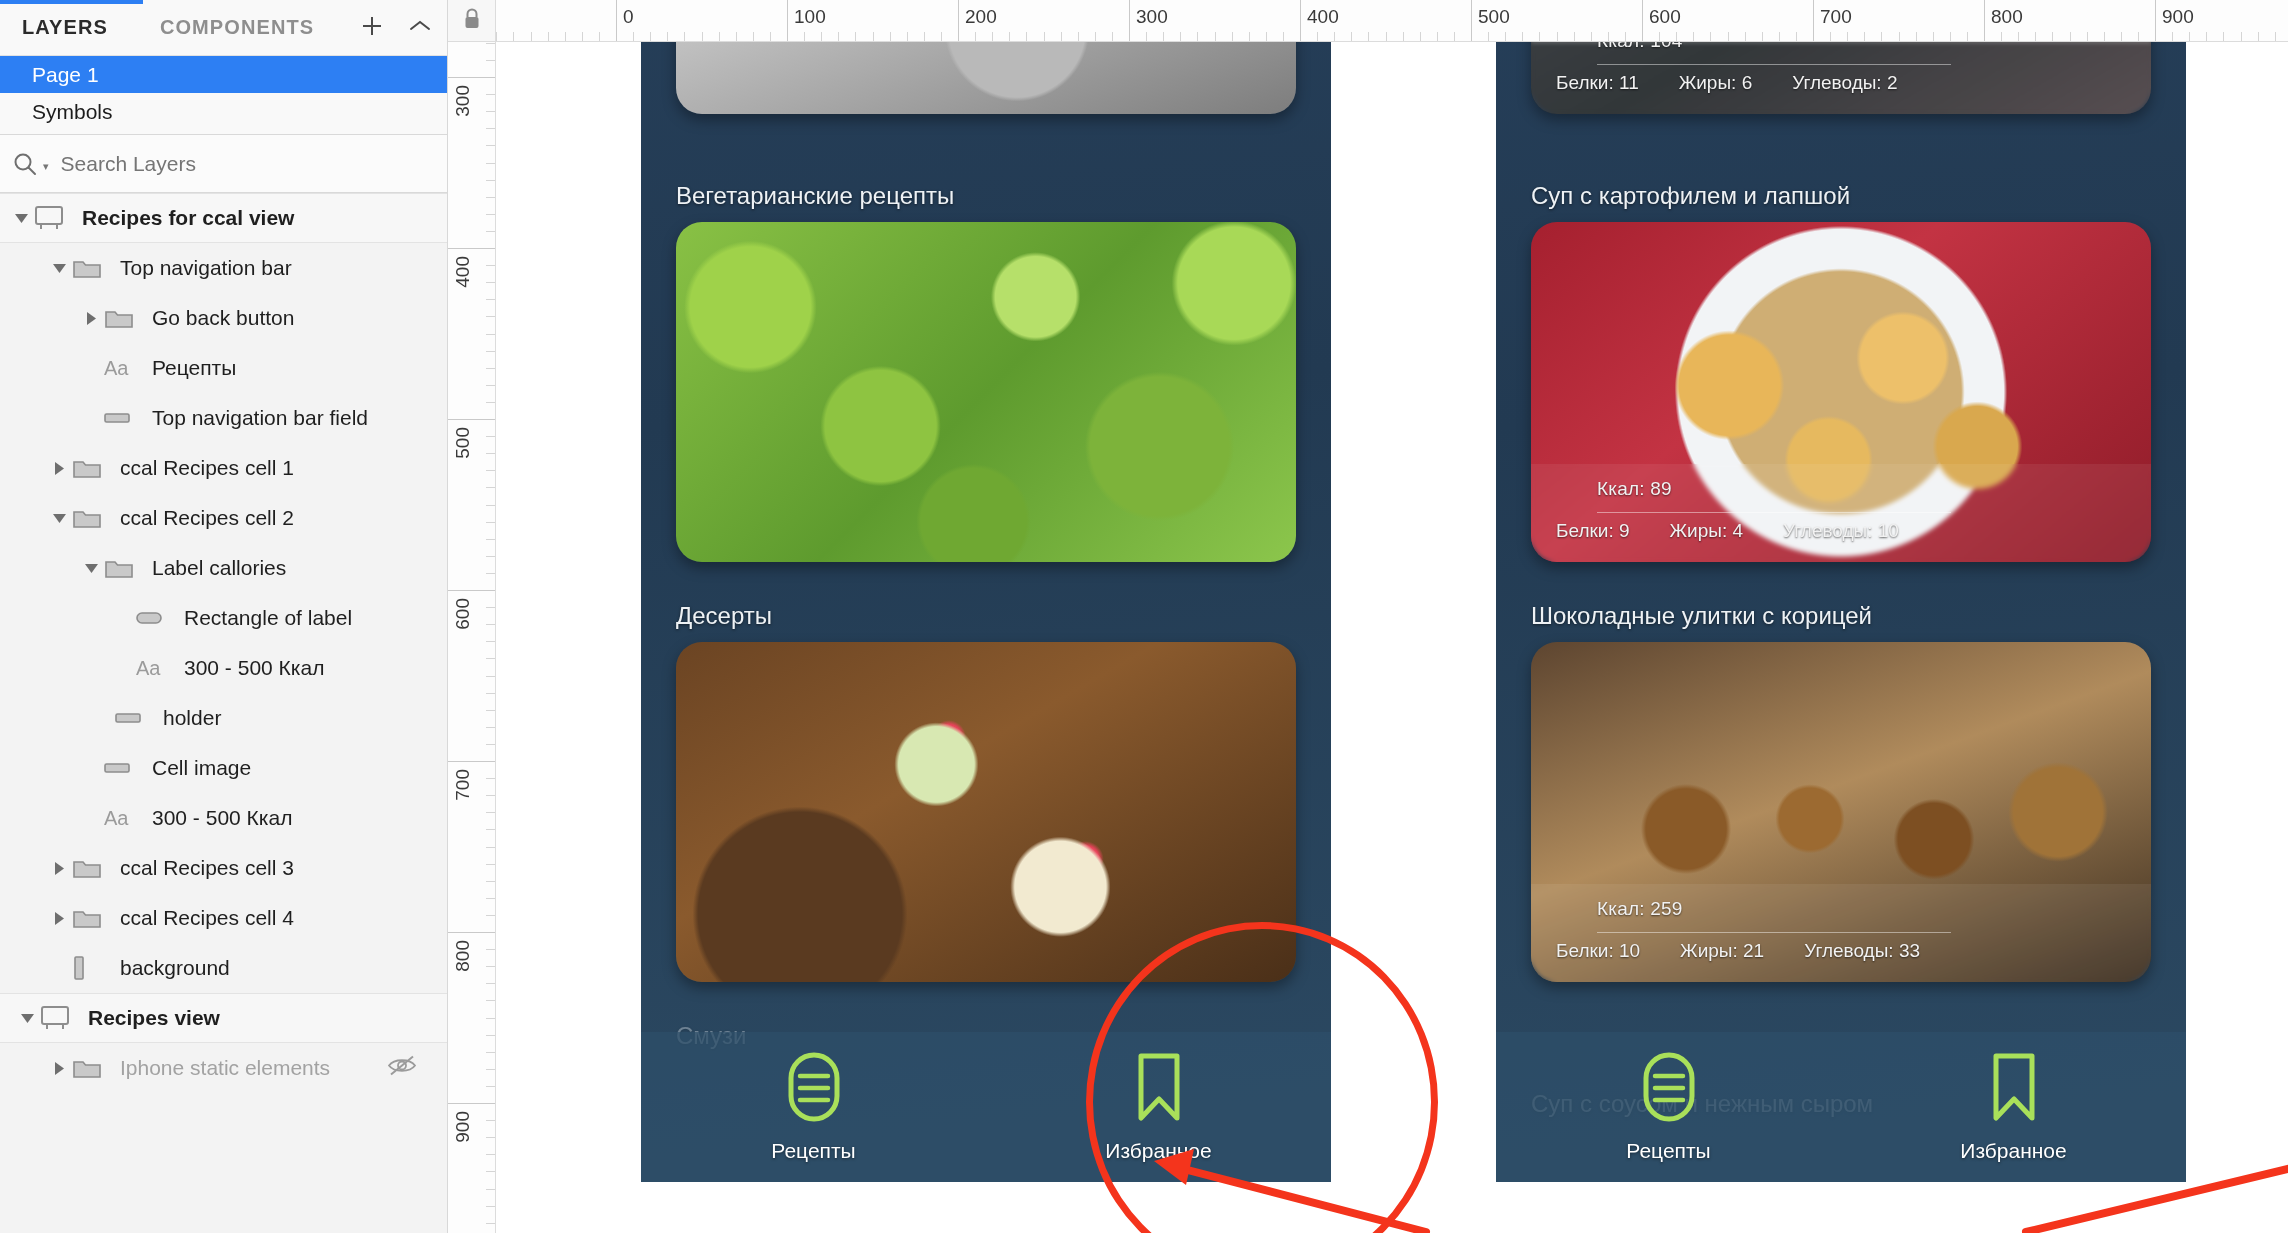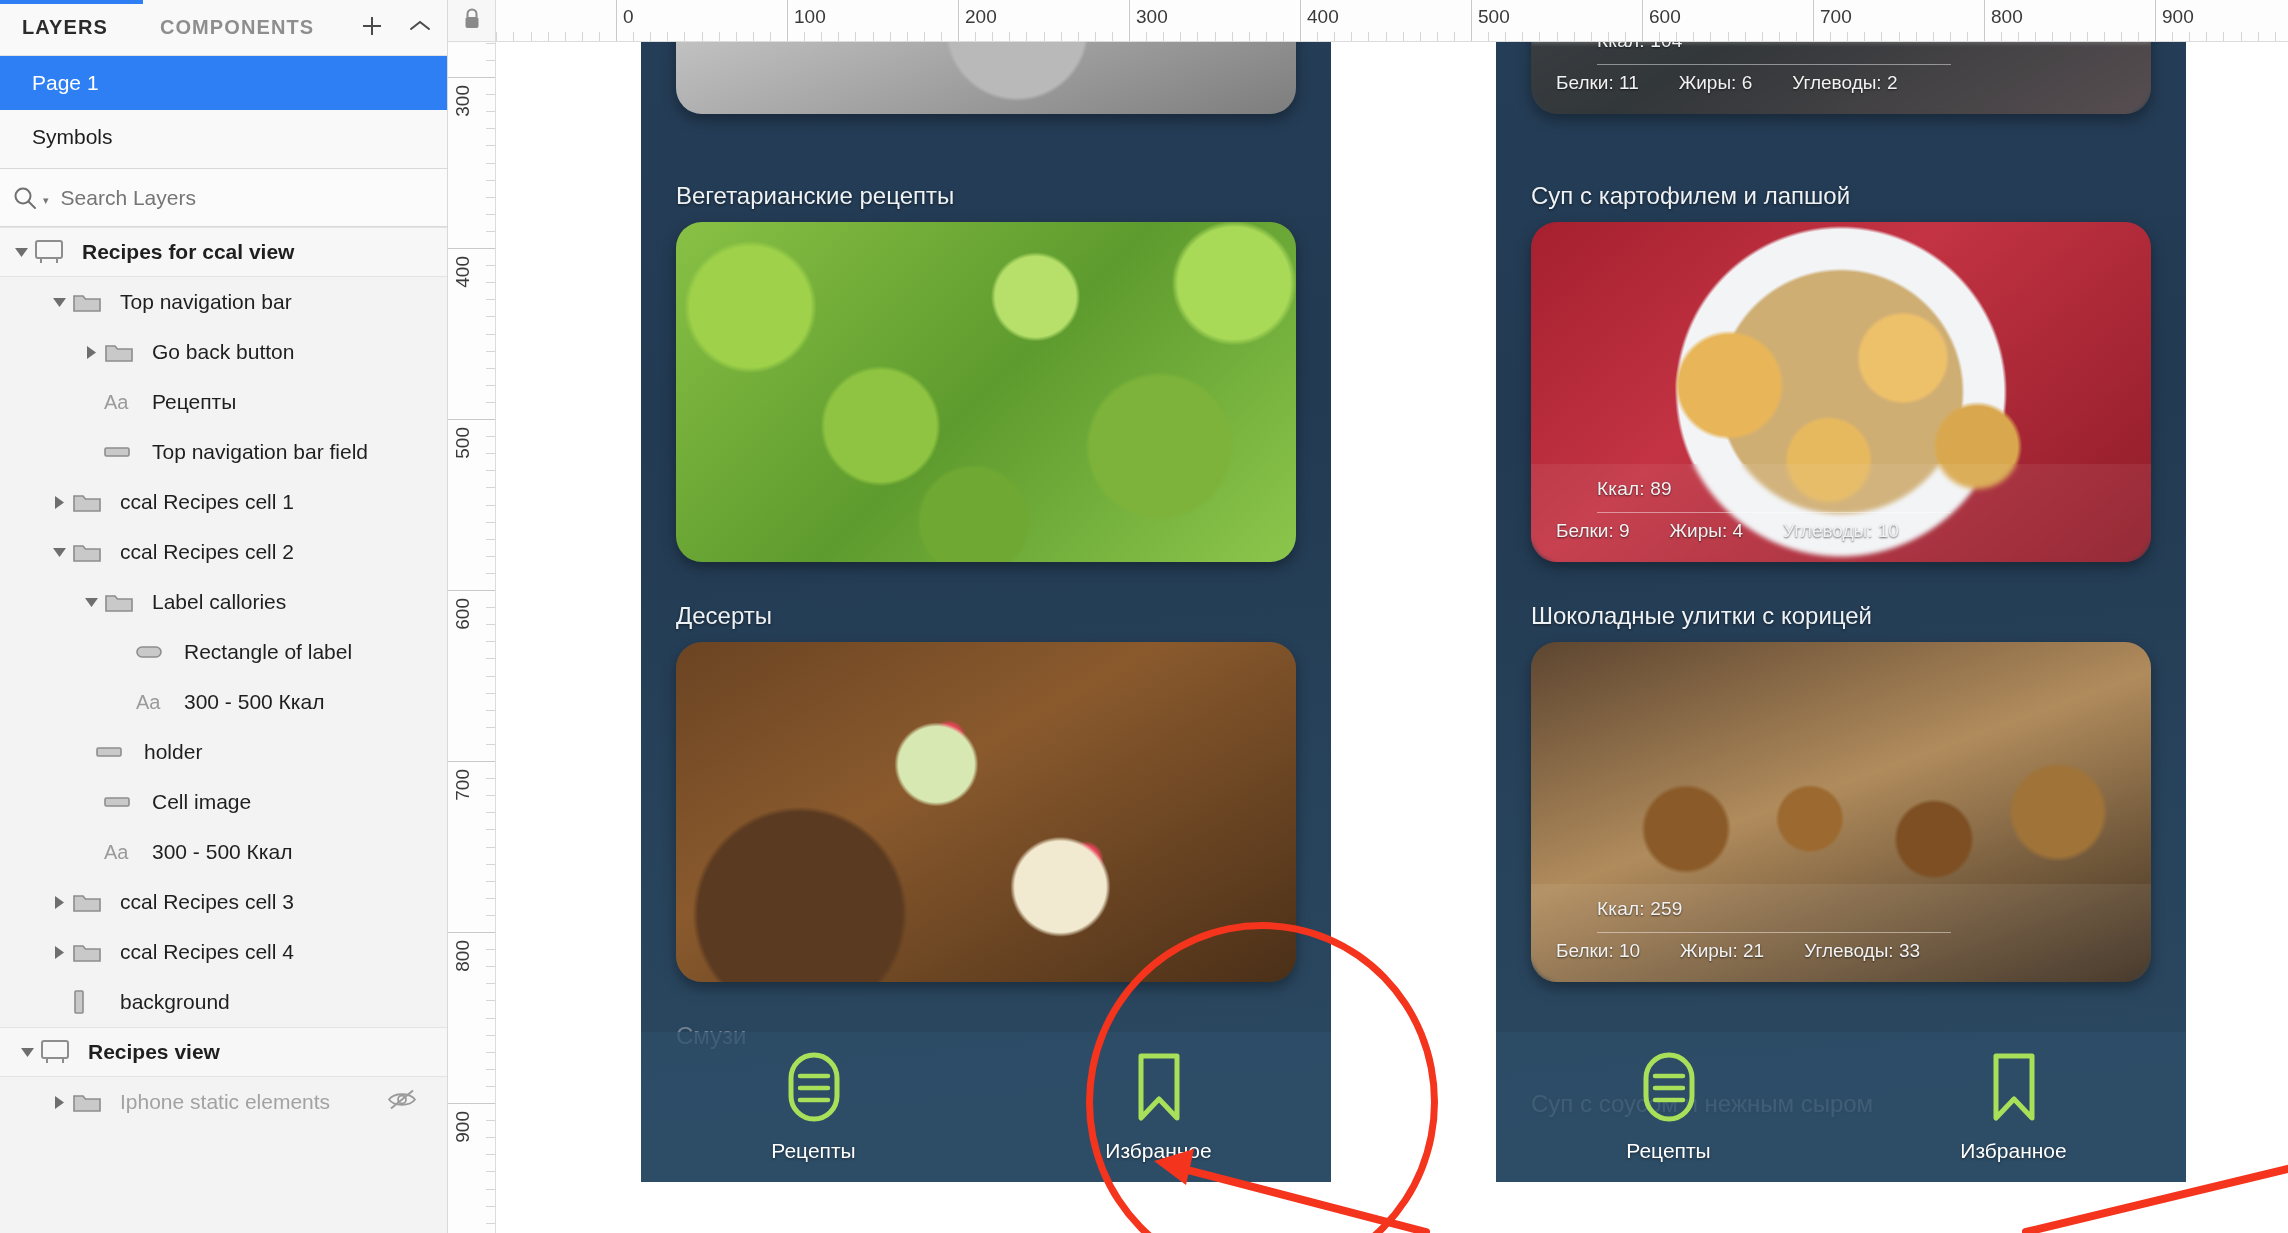--- a/index.html
+++ b/index.html
@@ -43,21 +43,21 @@
     width: 143px; height: 4px; background: #2d7ff3;
   }
   .tabbar-actions {
     position: absolute; right: 16px; top: 0; height: 56px;
     display: flex; align-items: center; gap: 26px;
   }
   .icon-plus, .icon-chevron-up { color: #4a4a4a; }
 
   .pages { background: #f9f9f9; padding-bottom: 4px; }
   .page-row {
-    height: 54px; display: flex; align-items: center;
+    height: 37px; display: flex; align-items: center;
     padding-left: 32px; font-size: 21px; color: #1c1c1c;
   }
   .page-row.selected { background: #2d7ff3; color: #ffffff; }
 
   .pages-divider { height: 1px; background: #d9d9d9; }
 
   .search-row {
     height: 58px; display: flex; align-items: center;
     background: #fbfbfb; padding-left: 12px;
     border-bottom: 1px solid #d9d9d9;
@@ -356,21 +356,21 @@
           </span>
           <span class="row-label">Rectangle of label</span>
         </div>
         <div class="tree-row" style="padding-left: 110px;">
           <span class="disc"></span>
           <span class="row-icon">
             <span style="font-size:20px;color:#9b9b9b;">Aa</span>
           </span>
           <span class="row-label">300 - 500 Ккал</span>
         </div>
-        <div class="tree-row" style="padding-left: 70px;">
+        <div class="tree-row" style="padding-left: 50px; margin-left: 39px;">
           <span class="disc"></span>
           <span class="row-icon">
             <svg width="26" height="14" viewBox="0 0 26 14">
               <rect x="1" y="3" width="24" height="8" rx="1.5" fill="#c9c9c9" stroke="#8d8d8d" stroke-width="1.6"></rect>
             </svg>
           </span>
           <span class="row-label">holder</span>
         </div>
         <div class="tree-row" style="padding-left: 78px;">
           <span class="disc"></span>

